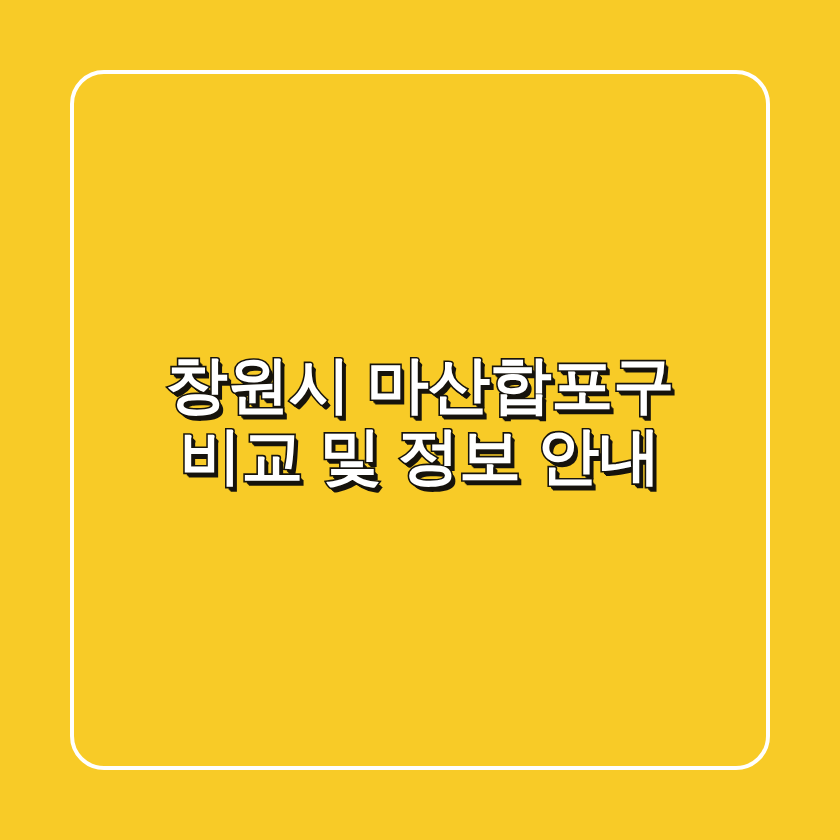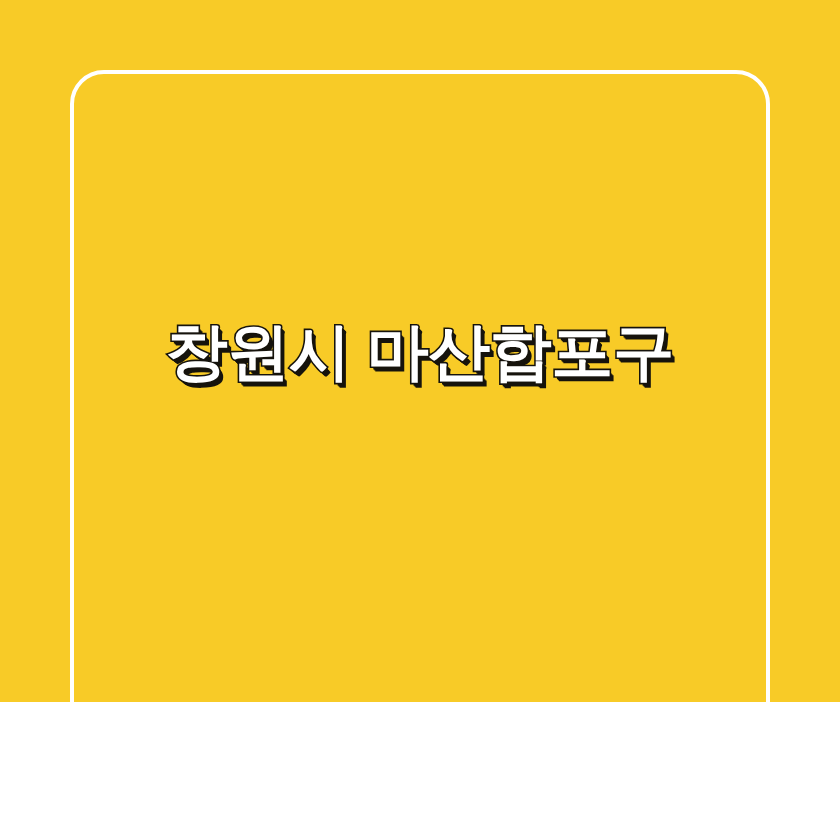--- a/index.html
+++ b/index.html
@@ -10,21 +10,21 @@
   body {
     width: 840px;
     height: 840px;
     overflow: hidden;
     font-family: "Liberation Sans", "DejaVu Sans", sans-serif;
   }
 
   #poster {
     position: relative;
     width: 840px;
-    height: 702px;
+    height: 840px;
     background: #F8CB27;
     box-sizing: border-box;
     overflow: hidden;
   }
 
   
   #frame {
     position: absolute;
     left: 70px;
     top: 70px;
@@ -71,15 +71,16 @@
 </style>
 </head>
 <body>
 
 <div id="poster">
 
   <div id="frame"></div>
 
   <div id="headline">
     <div class="line">창원시 마산합포구</div>
+    <div class="line">비교 및 정보 안내</div>
   </div>
 
 </div>
 
 </body></html>

